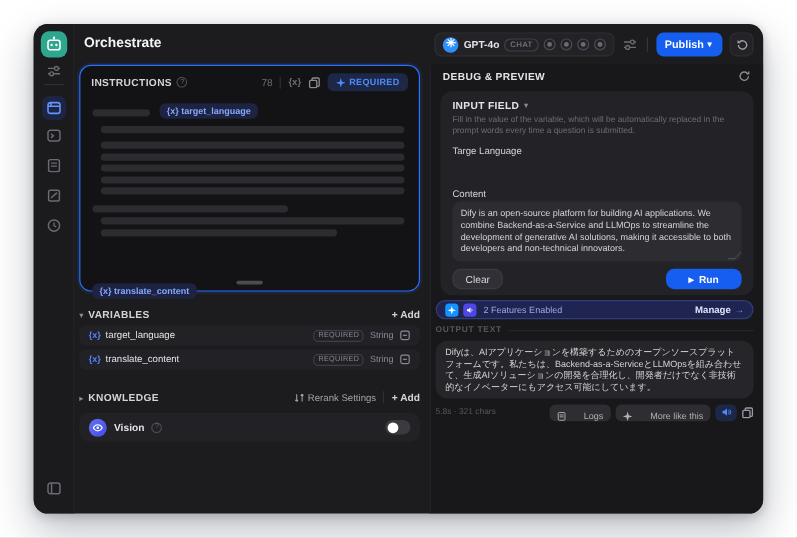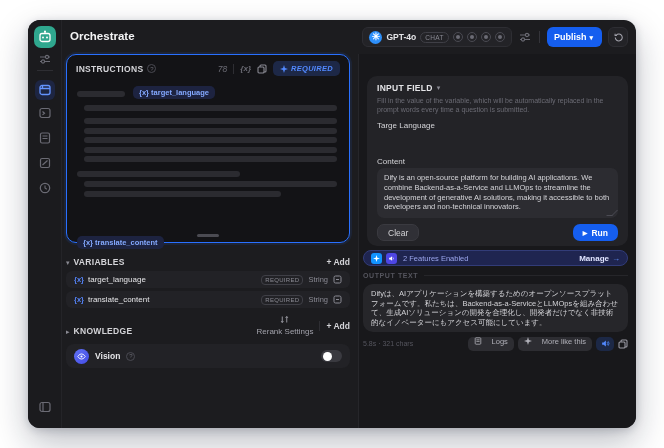--- a/index.html
+++ b/index.html
@@ -28,34 +28,34 @@
   .cap-ic i { width:4px; height:4px; border-radius:2px; background:#6b6b74; display:block; }
   .mini-divider { width:1px; height:12px; background:#34343a; margin:0 1px; }
   .icon-btn { width:20px; height:20px; border-radius:6px; background:#232327; border:1px solid #2e2e33; color:#a1a1aa; display:flex; align-items:center; justify-content:center; }
   .publish-btn { height:20px; background:#155eef; border-radius:6px; color:#fff; font-size:9px; font-weight:600; display:flex; align-items:center; gap:3px; padding:0 9px; }
   .chev { font-size:7px; line-height:1; }
   
   .instructions { position:absolute; left:38px; top:34px; width:284px; height:189px; background:#131316; border:1px solid #2970ff; border-radius:10px; box-shadow:0 0 0 2px rgba(41,112,255,.10); }
   .ins-header { display:flex; align-items:center; padding:6px 9px 0 9px; gap:4px; }
   .ins-title { font-size:8.5px; font-weight:bold; color:#d4d4d8; letter-spacing:.3px; }
   .help-ic { width:9px; height:9px; border-radius:50%; border:1px solid #4a4a52; color:#6b6b74; font-size:6px; display:flex; align-items:center; justify-content:center; }
-  .ins-right { margin-left:auto; display:flex; align-items:center; gap:6px;font-style:italic; }
+  .ins-right { margin-left:auto; display:flex; align-items:center; gap:6px; }
   .ins-count { font-size:8.5px; color:#6b6b74; }
   .vdiv { width:1px; height:10px; background:#2e2e33; }
   .varx { font-size:8px; font-weight:bold; color:#6b6b74; }
   .gen-btn { display:flex; align-items:center; gap:3px; background:#1d2847; border-radius:5px; padding:3px 7px; color:#5289ff; font-size:7.5px; font-weight:bold; letter-spacing:.3px; }
   .bar { position:absolute; height:6px; border-radius:3px; background:#2b2b30; }
   .tok { position:absolute; background:#1d2340; border-radius:5px; padding:2px 6px; color:#84a9ff; font-size:7.5px; font-weight:600; white-space:nowrap; }
   .drag-handle { position:absolute; left:50%; margin-left:-11px; bottom:5px; width:22px; height:3px; border-radius:2px; background:#4b4b52; }
   .sect-header { position:absolute; left:38px; width:284px; height:14px; display:flex; align-items:flex-end; gap:4px; }
   .sect-title { font-size:8.5px; font-weight:bold; color:#d4d4d8; letter-spacing:.3px; }
   .sect-chev { color:#8a8a93; font-size:7px; }
   .sect-right { margin-left:auto; display:flex; align-items:center; gap:6px; }
   .add-label { font-size:8.5px; font-weight:600; color:#d4d4d8; }
-  .rerank { display:flex; align-items:center; gap:3px; font-size:8px; color:#a1a1aa;flex-direction:column; }
+  .rerank { display:flex; align-items:center; gap:3px; font-size:8px; color:#a1a1aa; }
   .var-row { position:absolute; left:38px; width:284px; height:17px; background:#222226; border-radius:6px; display:flex; align-items:center; padding:0 8px; gap:4px; }
   .var-x { color:#5584f8; font-size:7.5px; font-weight:bold; }
   .var-name { color:#e4e4e7; font-size:8px; font-weight:500; }
   .var-right { margin-left:auto; display:flex; align-items:center; gap:5px; }
   .req-badge { border:1px solid #3f3f46; border-radius:4px; padding:1px 3px; font-size:6px; color:#8a8a93; letter-spacing:.3px; }
   .var-type { font-size:7.5px; color:#8a8a93; }
   .vision-row { position:absolute; left:38px; top:324px; width:284px; height:24px; background:#222226; border-radius:8px; display:flex; align-items:center; padding:0 8px; gap:6px; }
   .vision-ic { width:15px; height:15px; border-radius:50%; background:linear-gradient(135deg,#6172f3,#444ce7); display:flex; align-items:center; justify-content:center; }
   .vision-label { font-size:8.5px; font-weight:600; color:#e4e4e7; }
   .toggle { margin-left:auto; width:21px; height:12px; border-radius:999px; background:#3a3a40; position:relative; }
@@ -70,37 +70,37 @@
   .if-title { font-size:8.5px; font-weight:bold; color:#e4e4e7; letter-spacing:.3px; }
   .if-desc { position:absolute; left:10px; right:10px; top:20px; font-size:7px; line-height:1.35; color:#6b6b74; }
   .fld-label { position:absolute; left:10px; font-size:8px; font-weight:500; color:#d4d4d8; }
   .select { position:absolute; left:10px; right:10px; top:56px; height:19px; background:#2c2c31; border-radius:7px; display:flex; align-items:center; padding:0 8px; }
   .select-value { font-size:8px; color:#e4e4e7; }
   .select .chev { margin-left:auto; color:#8a8a93; }
   .textarea { position:absolute; left:10px; right:10px; top:92px; height:50px; background:#2c2c31; border-radius:7px; padding:5px 7px; font-size:7.5px; line-height:1.3; color:#d4d4d8; overflow:hidden; }
   .resize-grip { position:absolute; right:3px; bottom:2px; width:6px; height:6px; border-right:1.5px solid #55555e; border-bottom:1.5px solid #55555e; transform:skew(-45deg) rotate(0deg); opacity:.8; }
   .card-btn-row { position:absolute; left:10px; right:10px; top:148px; height:17px; display:flex; align-items:center; }
   .clear-btn { height:17px; padding:0 10px; background:#303036; border:1px solid #3a3a40; border-radius:7px; color:#d4d4d8; font-size:8.5px; display:flex; align-items:center; }
-  .run-btn { margin-left:auto; height:17px; padding:0 10px; background:#155eef; border-radius:7px; color:#fff; font-size:8.5px; font-weight:600; display:flex; align-items:center; gap:4px; }
+  .run-btn { margin-left:auto; height:17px; padding:0 19px; background:#155eef; border-radius:7px; color:#fff; font-size:8.5px; font-weight:600; display:flex; align-items:center; gap:4px; }
   .run-play { font-size:6px; }
   .features-bar { position:absolute; left:4px; right:8px; top:196px; height:16px; background:#1f2550; border:1px solid #323c78; border-radius:8px; display:flex; align-items:center; gap:4px; padding:0 7px; }
   .feat-ic { width:11px; height:11px; border-radius:3px; display:flex; align-items:center; justify-content:center; color:#fff; }
   .feat-ic.blue { background:#1293ff; }
   .feat-ic.indigo { background:#4e46e5; }
   .feat-label { font-size:7.5px; color:#9ba5ec; margin-left:2px; }
   .manage { margin-left:auto; display:flex; align-items:center; gap:3px; font-size:8px; font-weight:600; color:#e0e4ff; }
   .manage .arr { color:#6494ff; font-size:8px; }
   .out-header { position:absolute; left:4px; right:8px; top:218px; display:flex; align-items:center; gap:6px; }
   .out-title { font-size:7px; font-weight:bold; color:#55555e; letter-spacing:.6px; }
   .out-line { flex:1; height:1px; background:#26262a; }
   .out-bubble { position:absolute; left:4px; right:8px; top:230px; height:48px; background:#26262a; border-radius:10px; padding:5px 8px; font-size:7.5px; line-height:1.27; color:#d4d4d8; overflow:hidden; }
   .out-meta { position:absolute; left:4px; right:8px; top:282px; height:15px; display:flex; align-items:center; }
   .out-stats { font-size:7px; color:#55555e; }
   .meta-btns { margin-left:auto; display:flex; align-items:center; gap:4px; }
-  .meta-pill { height:14px; display:flex; align-items:flex-start; gap:10px; background:#2d2d32; border-radius:5px; padding:0 6px; font-size:7.5px; color:#b0b0b8; }
+  .meta-pill { height:14px; display:flex; align-items:flex-end; gap:15px; background:#2d2d32; border-radius:5px; padding:0 6px; font-size:7.5px; color:#b0b0b8; }
   .speaker-pill { width:18px; height:14px; background:#1c2846; border-radius:5px; display:flex; align-items:center; justify-content:center; color:#5289ff; }
   .copy-btn { color:#9a9aa3; display:flex; align-items:center; }
   svg { display:block; }
 </style>
 </head>
 <body>
 
 <div class="canvas">
   <div class="window">
 
@@ -299,20 +299,29 @@
           </svg>
       </span>
       <span class="vision-label">Vision</span>
       <span class="help-ic">?</span>
       <span class="toggle">
           <span class="knob"></span>
         </span>
     </div>
 
     <div class="right-panel">
+      <div class="dbg-header">
+        <span class="dbg-title">DEBUG &amp; PREVIEW</span>
+        <span class="dbg-refresh">
+          <svg width="11" height="11" viewBox="0 0 12 12">
+              <path d="M9.5 6a3.8 3.8 0 1 1-1.1-2.7" fill="none" stroke="currentColor" stroke-width="1.2"></path>
+              <path d="M9.7 1.8v2h-2" fill="none" stroke="currentColor" stroke-width="1.2"></path>
+            </svg>
+        </span>
+      </div>
 
       <div class="input-card">
         <div class="if-title-row">
           <span class="if-title">INPUT FIELD</span>
           <span class="sect-chev">▾</span>
         </div>
         <div class="if-desc">Fill in the value of the variable, which will be automatically replaced in the prompt words every time a question is submitted.</div>
 
         <div class="fld-label" style="top:45px;">Targe Language</div>
 

